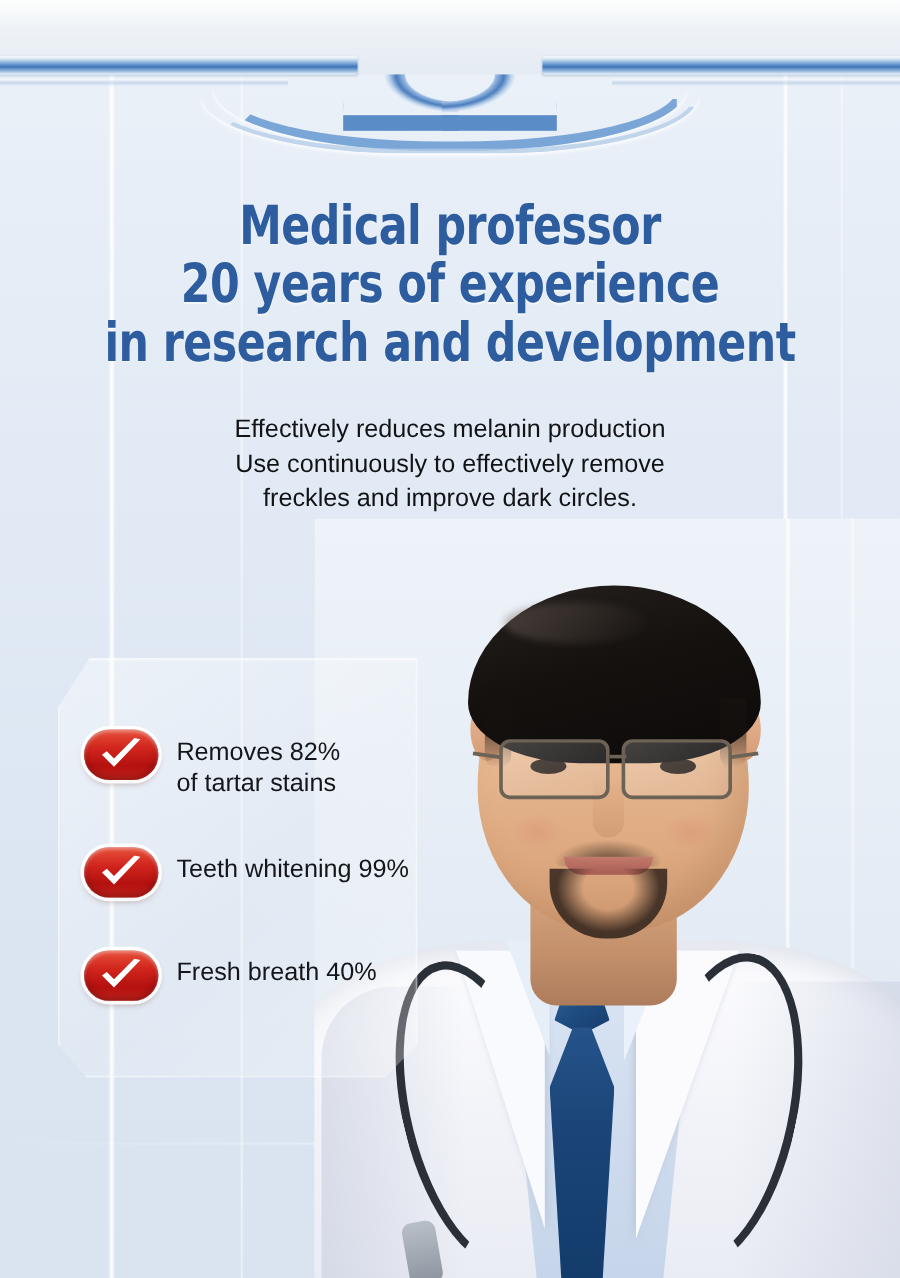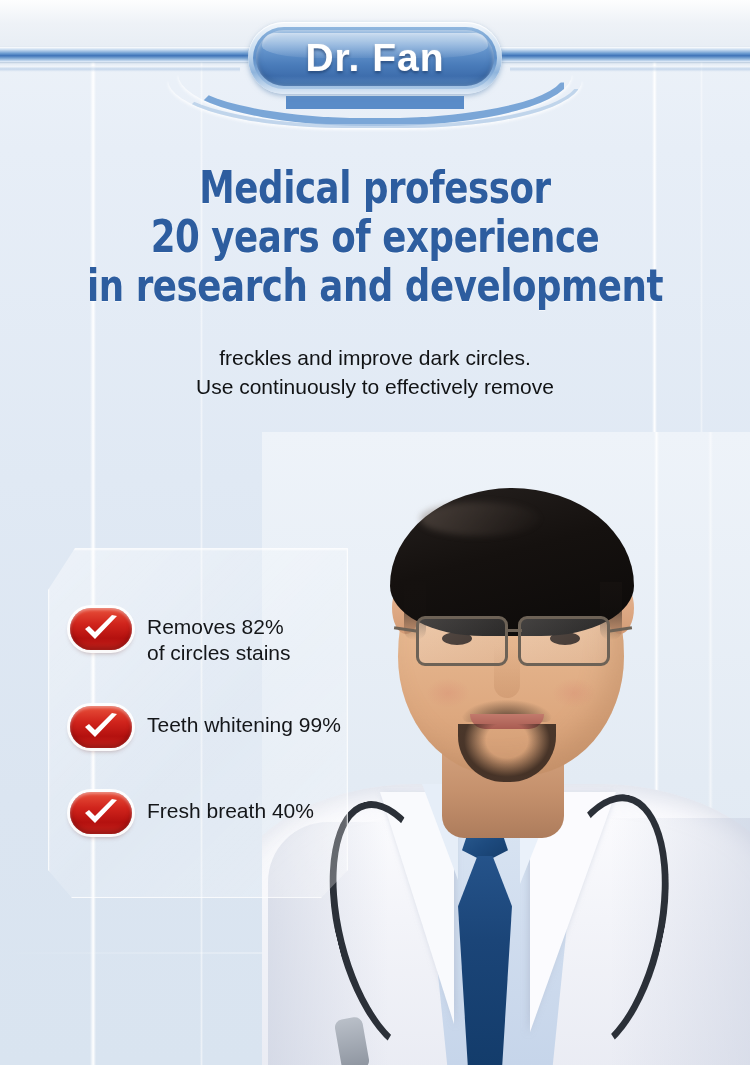--- a/index.html
+++ b/index.html
@@ -457,38 +457,32 @@
     <div class="elbow left">
         <i></i>
       </div>
     <div class="elbow right">
         <i></i>
       </div>
 
     <div class="underarc"></div>
     <div class="underarc thin"></div>
 
-    <div class="badge-outer">
-      <div class="badge-mid">
-        <div class="badge-inner">
-          <span class="badge-title">Dr. Fan</span>
-        </div>
-      </div>
-    </div>
   </div>
 
   <div class="headline">
     <span class="ln">Medical professor</span>
     <span class="ln">20 years of experience</span>
     <span class="ln">in research and development</span>
   </div>
 
   <div class="subtitle">
+    <span class="ln">Effectively reduces melanin production</span>
+    <span class="ln">Use continuously to effectively remove</span>
     <span class="ln">freckles and improve dark circles.</span>
-    <span class="ln">Use continuously to effectively remove</span>
   </div>
 
   <div class="doctor">
     <div class="bg-wall"></div>
     <div class="wall-seam" style="left:392px"></div>
     <div class="wall-seam" style="left:446px;opacity:.55"></div>
 
     <div class="coat"></div>
     <div class="coat-shadowL"></div>
     <div class="coat-shadowR"></div>
@@ -539,21 +533,21 @@
   <div class="features">
 
     <div class="feature">
       <span class="check">
         <svg width="36" height="28" viewBox="0 0 36 28" aria-hidden="true">
           <path d="M2 14 L12 24 L34 1 L29 0 L12 17 L6 11 Z" fill="#ffffff"></path>
         </svg>
       </span>
       <span class="feat-text">
         <span class="ln">Removes 82%</span>
-        <span class="ln">of circles stains</span>
+        <span class="ln">of tartar stains</span>
       </span>
     </div>
 
     <div class="feature">
       <span class="check">
         <svg width="36" height="28" viewBox="0 0 36 28" aria-hidden="true">
           <path d="M2 14 L12 24 L34 1 L29 0 L12 17 L6 11 Z" fill="#ffffff"></path>
         </svg>
       </span>
       <span class="feat-text">

